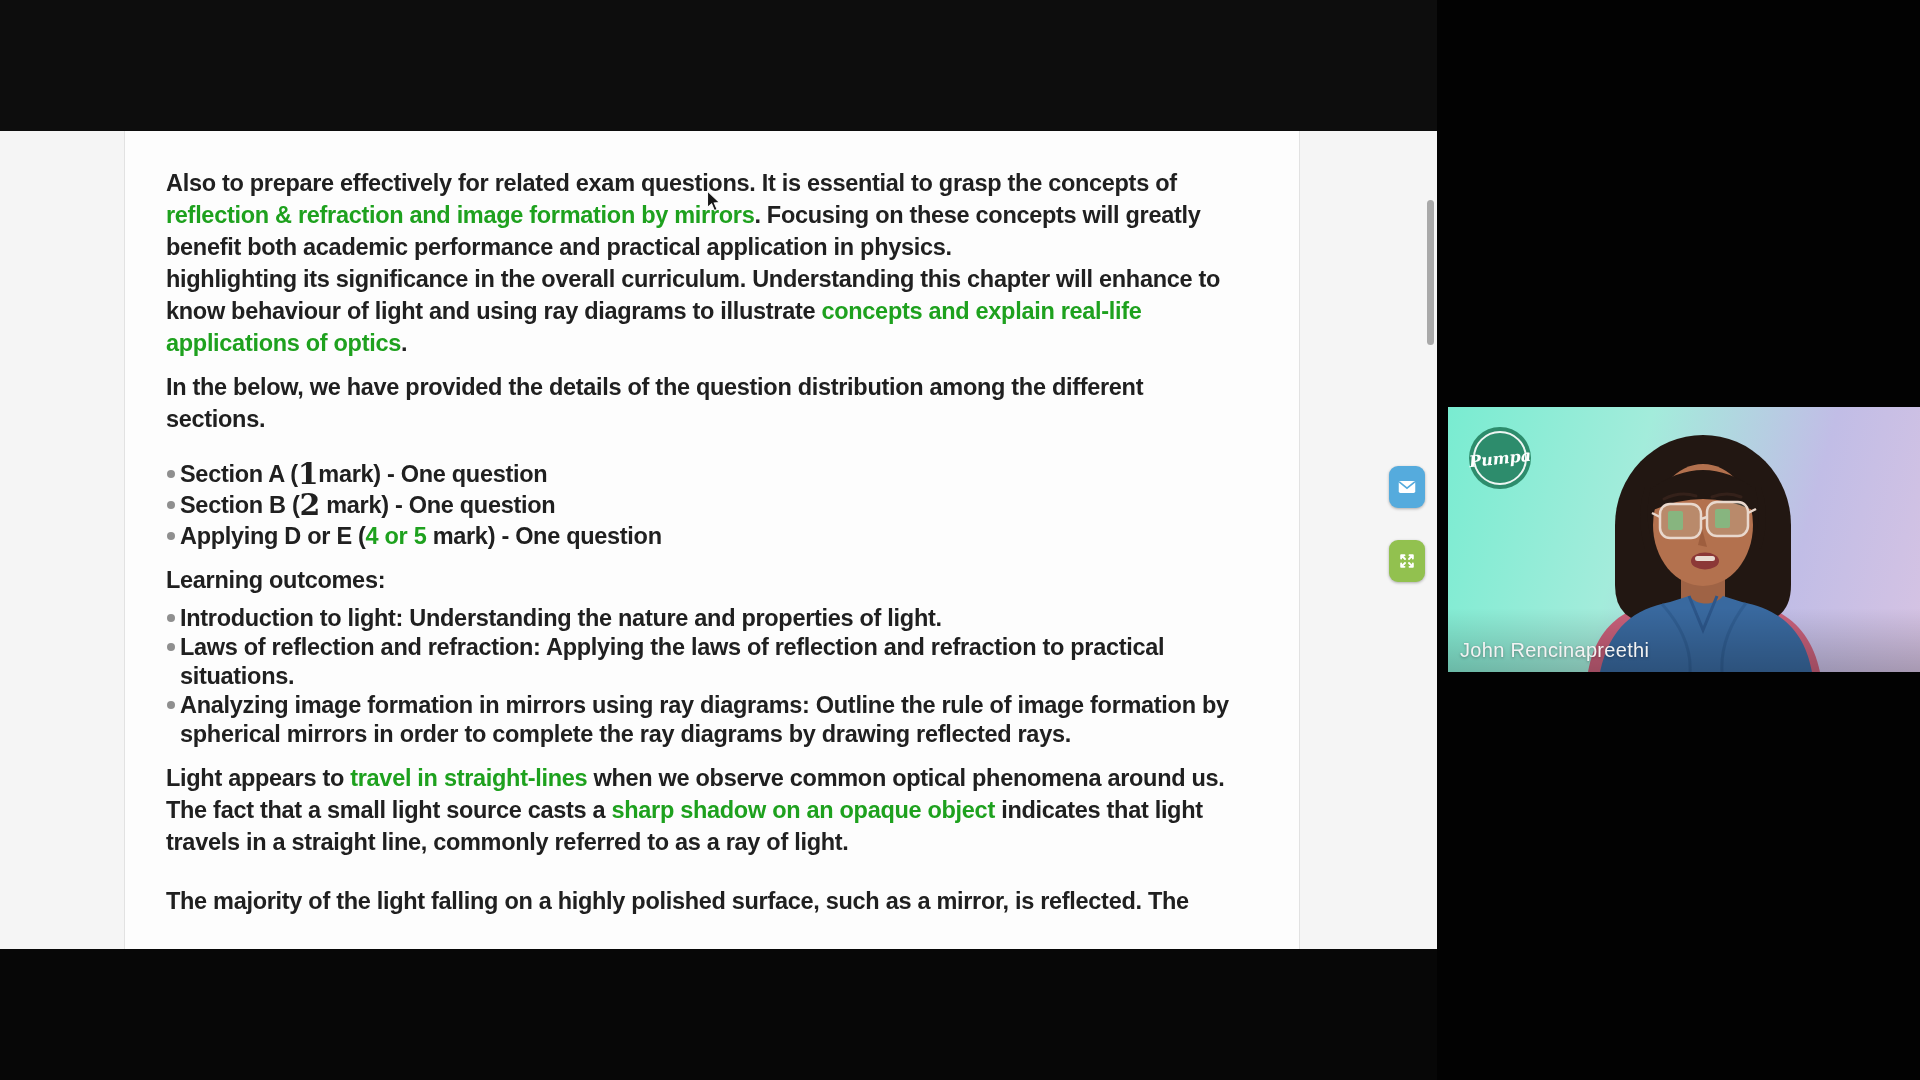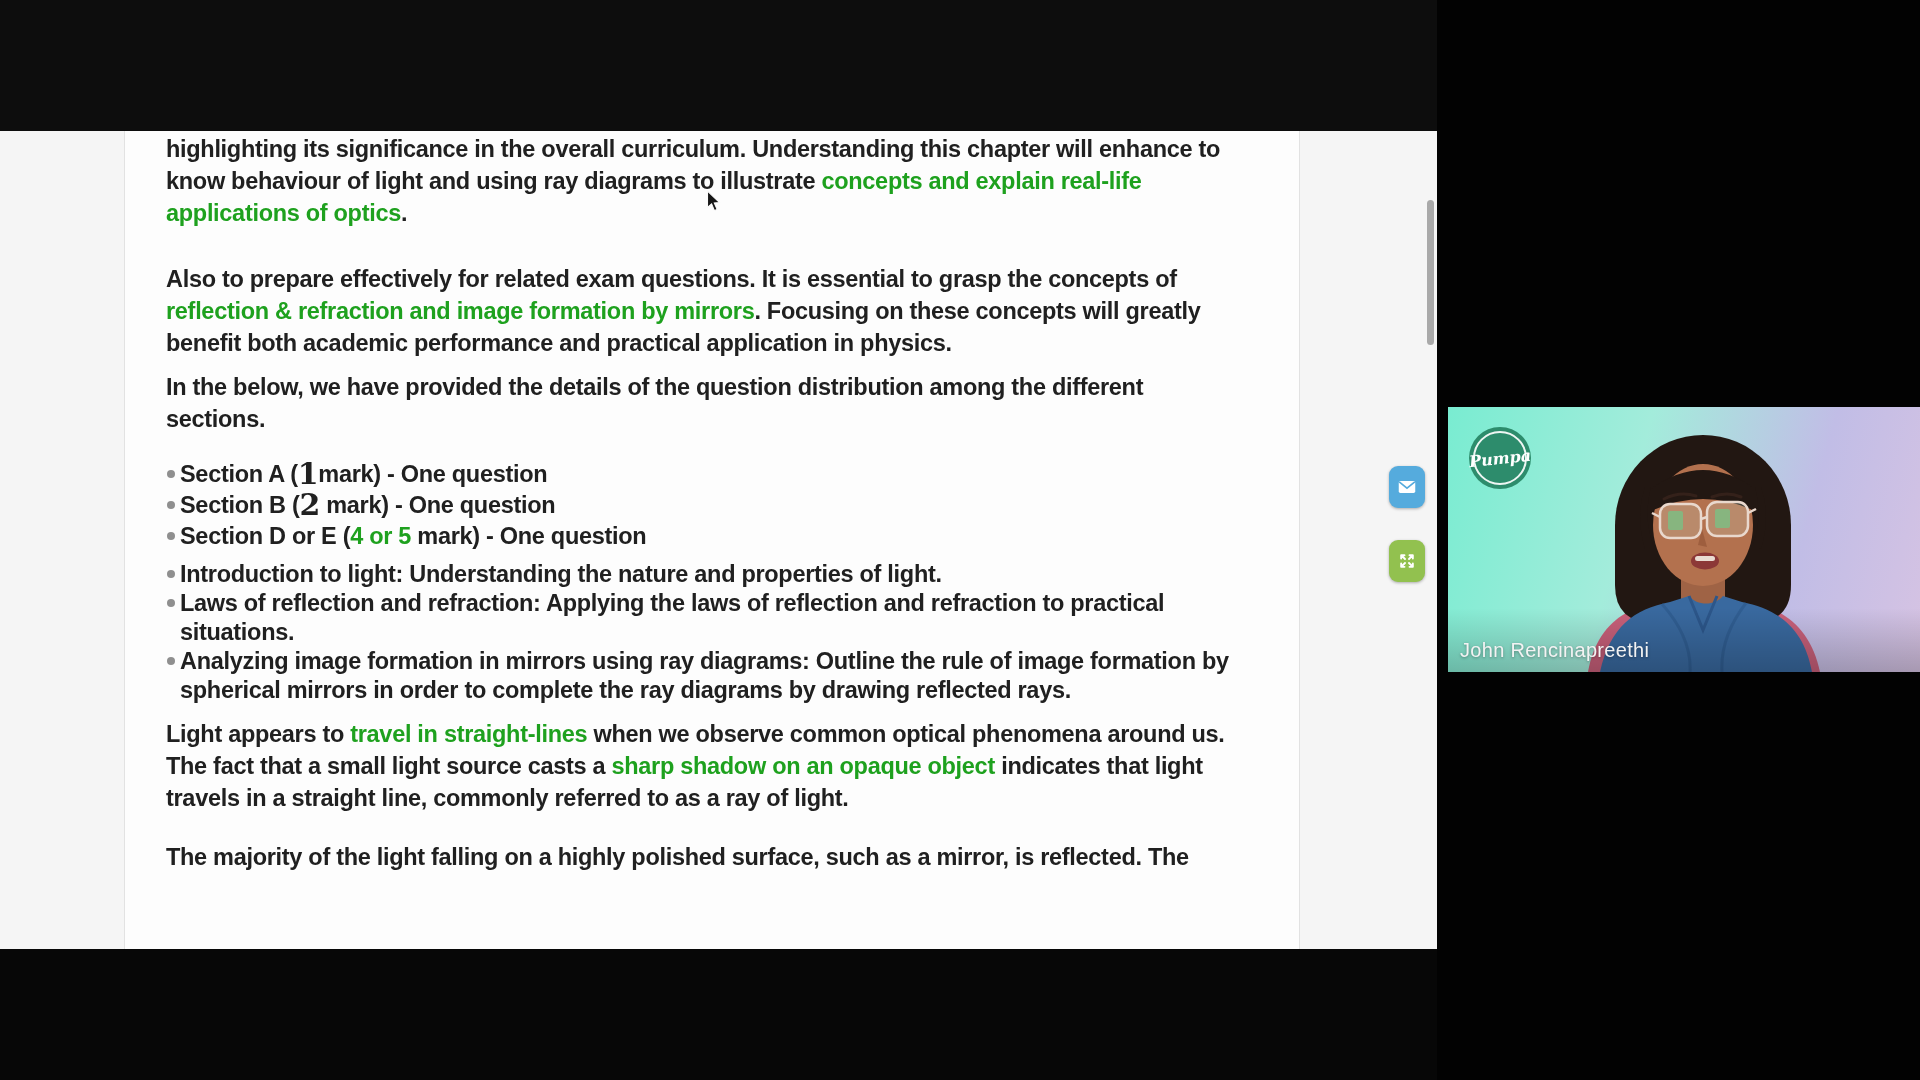--- a/index.html
+++ b/index.html
@@ -62,28 +62,29 @@
 </head>
 <body>
 
 <div id="stage">
 
   <div class="top-band"></div>
 
   <div class="doc-area">
     <div class="page">
       <div class="content">
+          <p class="doc-para block-1"><span class="plain">Also to prepare effectively for related exam questions. It is essential to grasp the concepts of </span><span class="green-link">reflection &amp; refraction and image formation by mirrors</span><span class="plain">. Focusing on these concepts will greatly benefit both academic performance and practical application in physics.</span></p>
           <p class="doc-para block-0"><span class="plain">highlighting its significance in the overall curriculum. Understanding this chapter will enhance to know behaviour of light and using ray diagrams to illustrate </span><span class="green-link">concepts and explain real-life applications of optics</span><span class="plain">.</span></p>
-          <p class="doc-para block-1"><span class="plain">Also to prepare effectively for related exam questions. It is essential to grasp the concepts of </span><span class="green-link">reflection &amp; refraction and image formation by mirrors</span><span class="plain">. Focusing on these concepts will greatly benefit both academic performance and practical application in physics.</span></p>
           <p class="doc-para block-2"><span class="plain">In the below, we have provided the details of the question distribution among the different sections.</span></p>
           <ul class="doc-list list-sections block-3">
             <li><span class="plain">Section A (</span><span class="serif-num">1</span><span class="plain">mark) - One question</span></li>
             <li><span class="plain">Section B (</span><span class="serif-num">2</span><span class="plain"> mark) - One question</span></li>
-            <li><span class="plain">Section D or E (</span><span class="green-link">4 or 5</span><span class="plain"> mark) - One question</span></li>
+            <li><span class="plain">Applying D or E (</span><span class="green-link">4 or 5</span><span class="plain"> mark) - One question</span></li>
           </ul>
+          <p class="doc-para block-4"><span class="plain">Learning outcomes:</span></p>
           <ul class="doc-list list-outcomes block-5">
             <li><span class="plain">Introduction to light: Understanding the nature and properties of light.</span></li>
             <li><span class="plain">Laws of reflection and refraction: Applying the laws of reflection and refraction to practical situations.</span></li>
             <li><span class="plain">Analyzing image formation in mirrors using ray diagrams: Outline the rule of image formation by spherical mirrors in order to complete the ray diagrams by drawing reflected rays.</span></li>
           </ul>
           <p class="doc-para block-6"><span class="plain">Light appears to </span><span class="green-link">travel in straight-lines</span><span class="plain"> when we observe common optical phenomena around us. The fact that a small light source casts a </span><span class="green-link">sharp shadow on an opaque object</span><span class="plain"> indicates that light travels in a straight line, commonly referred to as a ray of light.</span></p>
           <p class="doc-para block-7"><span class="plain">The majority of the light falling on a highly polished surface, such as a mirror, is reflected. The</span></p>
         </div>
     </div>
   </div>

